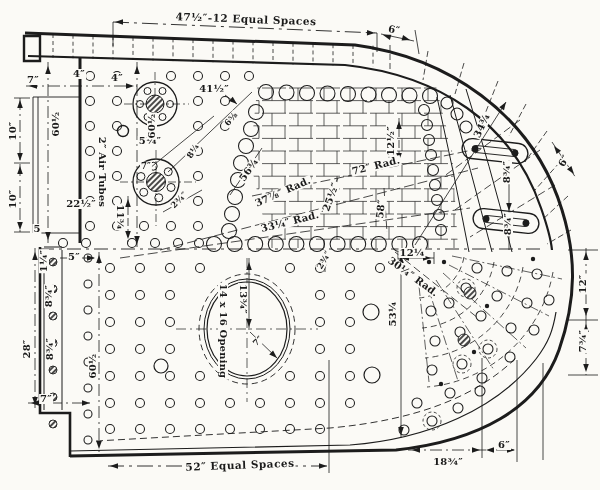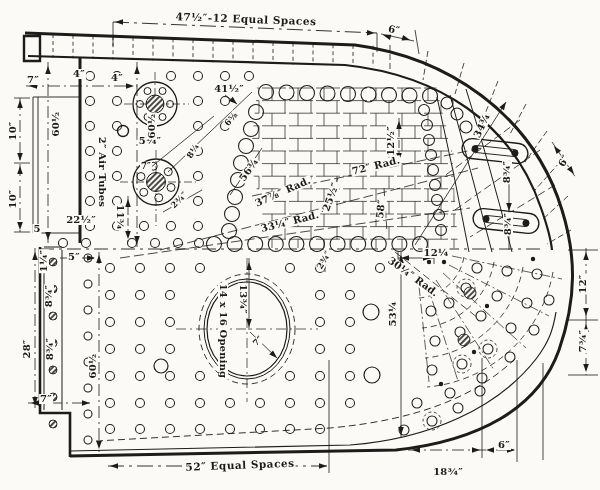--- a/index.html
+++ b/index.html
@@ -548,57 +548,57 @@
         <circle cx="-20" cy="0" r="3.4" fill="#1c1c1c"></circle>
         <circle cx="20" cy="0" r="3.4" fill="#1c1c1c"></circle>
       </g>
     </svg>
 
   <span class="l big" style="left:246px;top:19px;--r:2deg">47½″-12 Equal Spaces</span>
   <span class="l" style="left:394px;top:30px;--r:10deg">6″</span>
   <span class="l" style="left:33px;top:80px">7″</span>
   <span class="l" style="left:79px;top:74px">4″</span>
   <span class="l" style="left:117px;top:78px">4″</span>
-  <span class="l" style="left:229px;top:89px">41½″</span>
+  <span class="l" style="left:214px;top:89px">41½″</span>
   <span class="l sm" style="left:231px;top:119px;--r:-50deg">6⅝</span>
   <span class="l sm" style="left:193px;top:151px;--r:-58deg">8¼</span>
   <span class="l" style="left:150px;top:141px">5¼″</span>
   <span class="l" style="left:102px;top:172px;--r:90deg">2″ Air Tubes</span>
   <span class="l" style="left:56px;top:124px;--r:-90deg">60½</span>
   <span class="l" style="left:152px;top:126px;--r:-90deg">60½</span>
   <span class="l" style="left:13px;top:131px;--r:-90deg">10″</span>
   <span class="l" style="left:13px;top:199px;--r:-90deg">10″</span>
   <span class="l" style="left:37px;top:229px">5</span>
-  <span class="l" style="left:81px;top:220px">22½″</span>
+  <span class="l" style="left:81px;top:204px">22½″</span>
   <span class="l" style="left:120px;top:217px;--r:90deg">11¾</span>
   <span class="l sm" style="left:179px;top:200px;--r:-45deg">2¾″</span>
   <span class="l sm" style="left:146px;top:166px">7″</span>
   <span class="l" style="left:249px;top:170px;--r:-55deg">56¾</span>
   <span class="l" style="left:283px;top:192px;--r:-24deg">37⅞″ Rad.</span>
   <span class="l" style="left:290px;top:222px;--r:-14deg">33¼″ Rad.</span>
   <span class="l" style="left:376px;top:166px;--r:-14deg">72″ Rad.</span>
   <span class="l" style="left:331px;top:197px;--r:-70deg">25½″</span>
   <span class="l" style="left:381px;top:209px;--r:-84deg">58″</span>
   <span class="l" style="left:391px;top:141px;--r:-90deg">12½″</span>
   <span class="l" style="left:482px;top:126px;--r:-65deg">34¾</span>
   <span class="l" style="left:507px;top:172px;--r:-90deg">8¾″</span>
   <span class="l" style="left:508px;top:224px;--r:-90deg">8¾″</span>
   <span class="l" style="left:564px;top:161px;--r:-60deg">6″</span>
-  <span class="l" style="left:436px;top:253px">12¼</span>
+  <span class="l" style="left:412px;top:253px">12¼</span>
   <span class="l" style="left:413px;top:277px;--r:36deg">30¼″ Rad.</span>
   <span class="l sm" style="left:324px;top:260px;--r:-60deg">2¾″</span>
   <span class="l" style="left:393px;top:314px;--r:-90deg">53¼</span>
   <span class="l" style="left:243px;top:299px;--r:90deg">13¾″</span>
   <span class="l" style="left:223px;top:331px;--r:90deg">14 x 16 Opening</span>
   <span class="l sm" style="left:258px;top:341px;--r:-42deg">7″</span>
   <span class="l" style="left:44px;top:261px;--r:-90deg">1¼″</span>
   <span class="l" style="left:49px;top:296px;--r:-90deg">8¾″</span>
   <span class="l" style="left:50px;top:349px;--r:-90deg">8¾″</span>
   <span class="l" style="left:27px;top:349px;--r:-90deg">28″</span>
   <span class="l" style="left:74px;top:257px">5″</span>
   <span class="l" style="left:93px;top:366px;--r:-90deg">60½</span>
   <span class="l" style="left:46px;top:399px">7″</span>
   <span class="l big" style="left:240px;top:465px;--r:-2deg">52″ Equal Spaces</span>
-  <span class="l" style="left:448px;top:472px">18¾″</span>
+  <span class="l" style="left:448px;top:462px">18¾″</span>
   <span class="l" style="left:504px;top:445px">6″</span>
   <span class="l" style="left:583px;top:284px;--r:-90deg">12″</span>
   <span class="l" style="left:583px;top:341px;--r:-90deg">7¾″</span>
 </div>
 
 </body></html>

